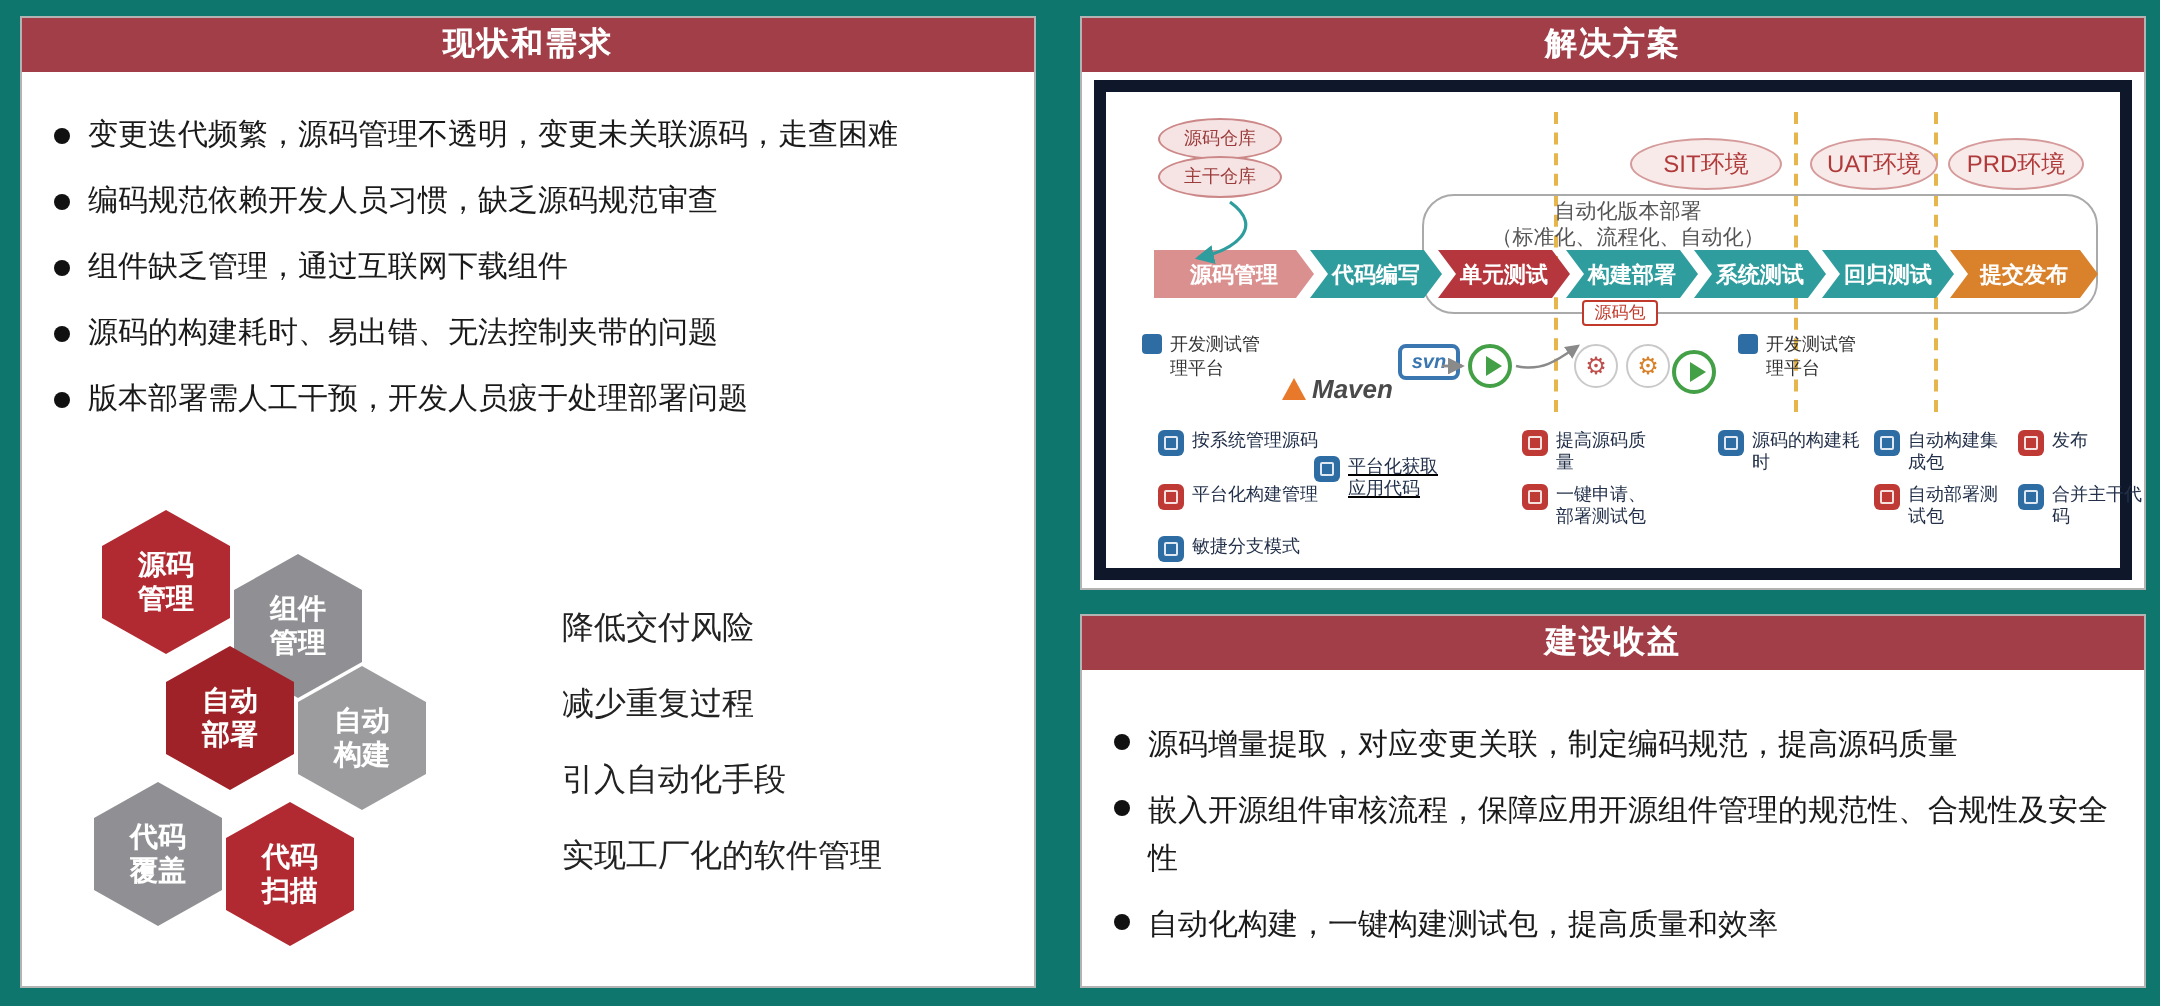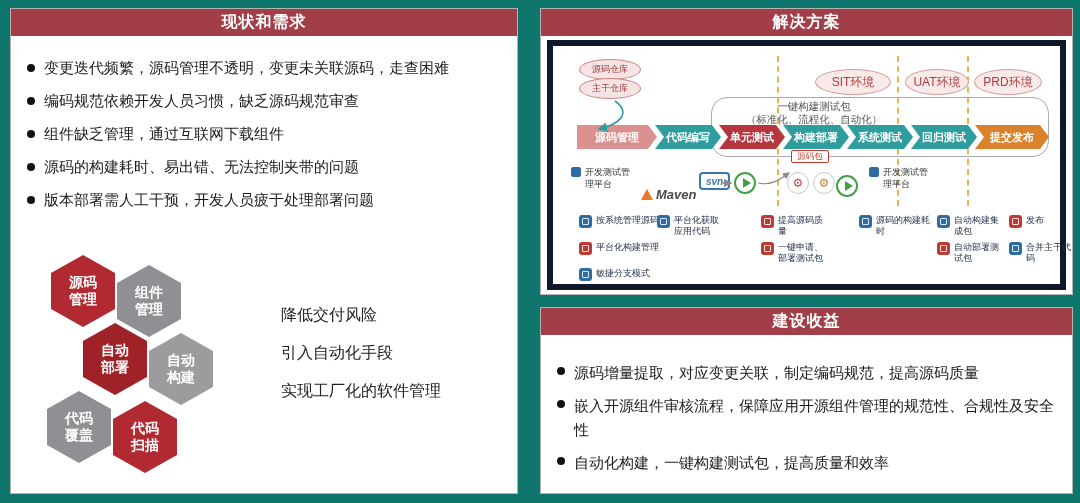--- a/index.html
+++ b/index.html
@@ -120,21 +120,21 @@
           <span class="dot"></span>
           <span>版本部署需人工干预，开发人员疲于处理部署问题</span>
         </li>
     </ul>
 
     <div>
       <div class="hex red" style="left:40px;  top:246px;">
         <span>源码</span>
           <span>管理</span>
         </div>
-      <div class="hex gray" style="left:106px; top:256px;align-items:center;">
+      <div class="hex gray" style="left:106px; top:268px;align-items:center;">
         <span>组件</span>
           <span>管理</span>
         </div>
       <div class="hex red2" style="left:72px;  top:314px;">
         <span>自动</span>
           <span>部署</span>
         </div>
       <div class="hex gray2" style="left:138px; top:324px;">
         <span>自动</span>
           <span>构建</span>
@@ -144,20 +144,21 @@
           <span>覆盖</span>
         </div>
       <div class="hex red" style="left:102px; top:392px;">
         <span>代码</span>
           <span>扫描</span>
         </div>
     </div>
 
     <div class="goals">
       <div>降低交付风险</div>
+      <div>减少重复过程</div>
       <div>引入自动化手段</div>
       <div>实现工厂化的软件管理</div>
     </div>
   </section>
 
   <section class="panel" id="solution-panel">
     <header class="panel-header">
       <span>解决方案</span>
     </header>
 
@@ -169,21 +170,21 @@
 
       <div class="ellipse repo-ell" style="left:26px; top:13px;">源码仓库</div>
       <div class="ellipse repo-ell" style="left:26px; top:32px;">主干仓库</div>
 
       <div class="ellipse env-ell" style="left:262px; top:23px; width:76px;">SIT环境</div>
       <div class="ellipse env-ell" style="left:352px; top:23px; width:64px;">UAT环境</div>
       <div class="ellipse env-ell" style="left:421px; top:23px; width:68px;">PRD环境</div>
 
       <div class="pipe-box"></div>
       <div class="pipe-title">
-        <div>一键构建测试包</div>
+        <div>自动化版本部署</div>
         <div>（标准化、流程化、自动化）</div>
       </div>
 
       <div class="stage first" style="left:24px;  width:80px; background:#db9090;">源码管理</div>
       <div class="stage" style="left:102px; width:66px; background:#2f9d9d;">代码编写</div>
       <div class="stage" style="left:166px; width:66px; background:#b5373d;">单元测试</div>
       <div class="stage" style="left:230px; width:66px; background:#2f9d9d;">构建部署</div>
       <div class="stage" style="left:294px; width:66px; background:#2f9d9d;">系统测试</div>
       <div class="stage" style="left:358px; width:66px; background:#2f9d9d;">回归测试</div>
       <div class="stage" style="left:422px; width:74px; background:#d9822b;">提交发布</div>
@@ -222,21 +223,21 @@
           <span class="ft w64">按系统管理源码</span>
         </div>
       <div class="feat" style="left:26px; top:196px;">
           <span class="fi red"></span>
           <span class="ft w64">平台化构建管理</span>
         </div>
       <div class="feat" style="left:26px; top:222px;">
           <span class="fi blue"></span>
           <span class="ft w64">敏捷分支模式</span>
         </div>
-      <div class="feat" style="left:104px; top:169px;">
+      <div class="feat" style="left:104px; top:182px;text-decoration:underline;">
           <span class="fi blue"></span>
           <span class="ft">平台化获取应用代码</span>
         </div>
       <div class="feat" style="left:208px; top:169px;">
           <span class="fi red"></span>
           <span class="ft">提高源码质量</span>
         </div>
       <div class="feat" style="left:208px; top:196px;">
           <span class="fi red"></span>
           <span class="ft">一键申请、部署测试包</span>

